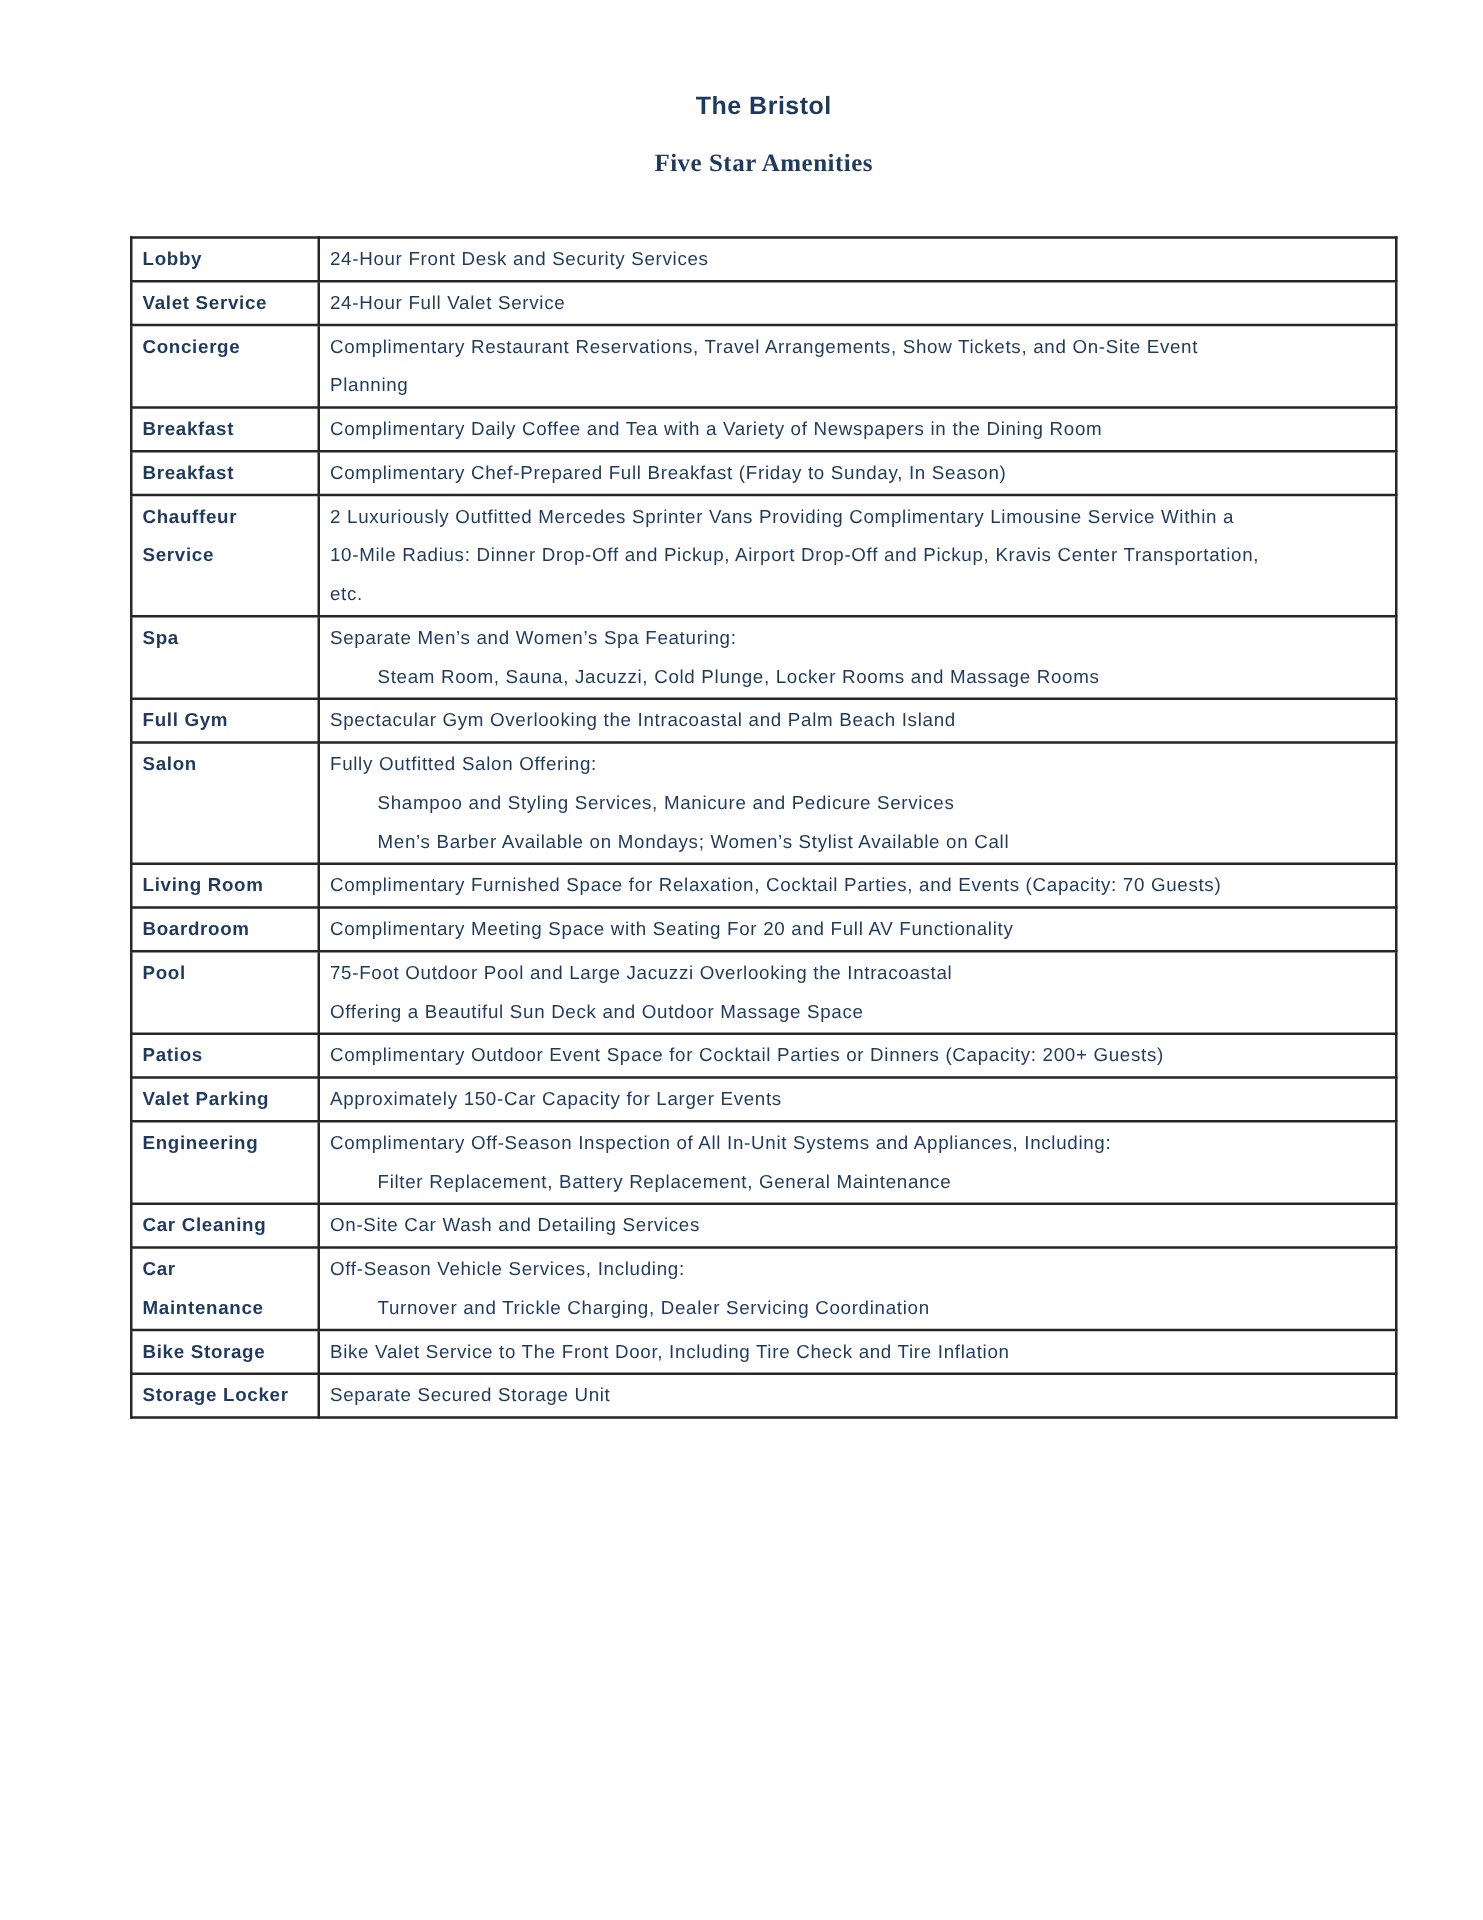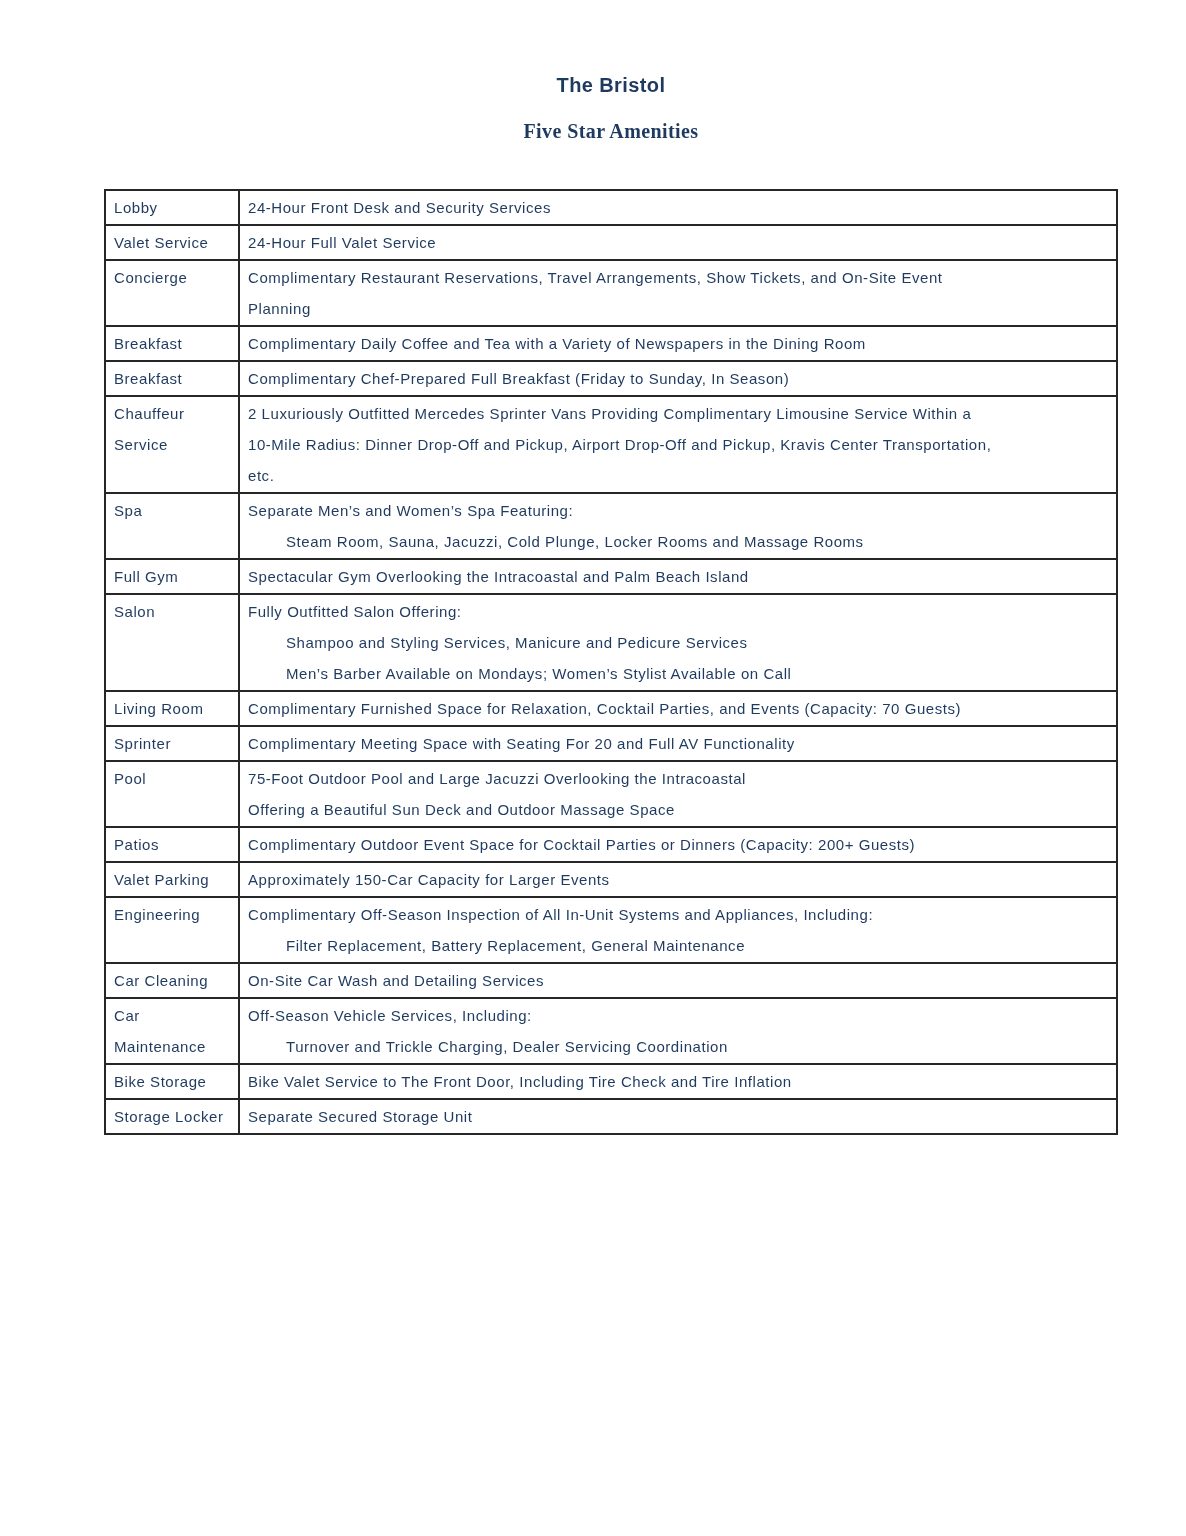--- a/index.html
+++ b/index.html
@@ -52,22 +52,22 @@
   }
   table.amenities td {
     border: 2px solid var(--border-color);
     vertical-align: top;
     padding: 1px 8px;
     font-size: 15px;
     letter-spacing: 0.55px;
     color: var(--text-color);
   }
   td.label-cell {
-    width: 134px;
-    font-weight: normal;
+    width: 150px;
+    font-weight: bold;
   }
   td.value-cell .line,
   td.label-cell .line {
     line-height: 31px;
     white-space: nowrap;
   }
   .indent-1 { padding-left: 38px; }
 </style>
 </head>
 <body>
@@ -162,21 +162,21 @@
         <tr>
           <td class="label-cell">
             <div class="line">Living Room</div>
           </td>
           <td class="value-cell">
             <div class="line">Complimentary Furnished Space for Relaxation, Cocktail Parties, and Events (Capacity: 70 Guests)</div>
           </td>
         </tr>
         <tr>
           <td class="label-cell">
-            <div class="line">Sprinter</div>
+            <div class="line">Boardroom</div>
           </td>
           <td class="value-cell">
             <div class="line">Complimentary Meeting Space with Seating For 20 and Full AV Functionality</div>
           </td>
         </tr>
         <tr>
           <td class="label-cell">
             <div class="line">Pool</div>
           </td>
           <td class="value-cell">

